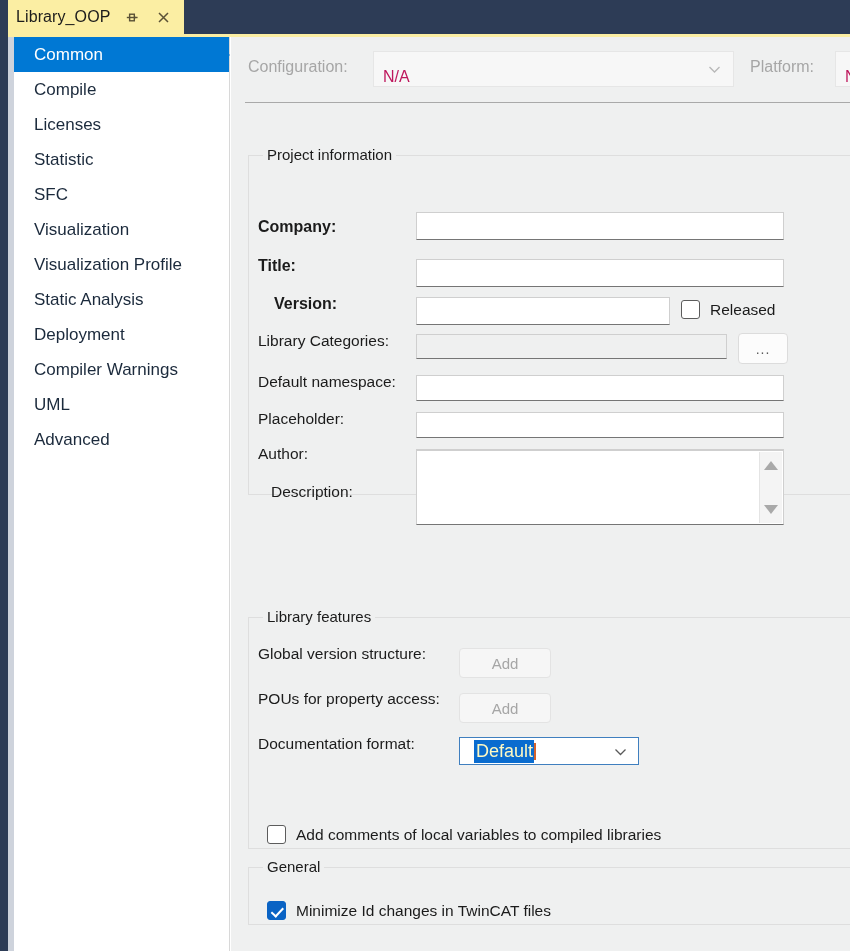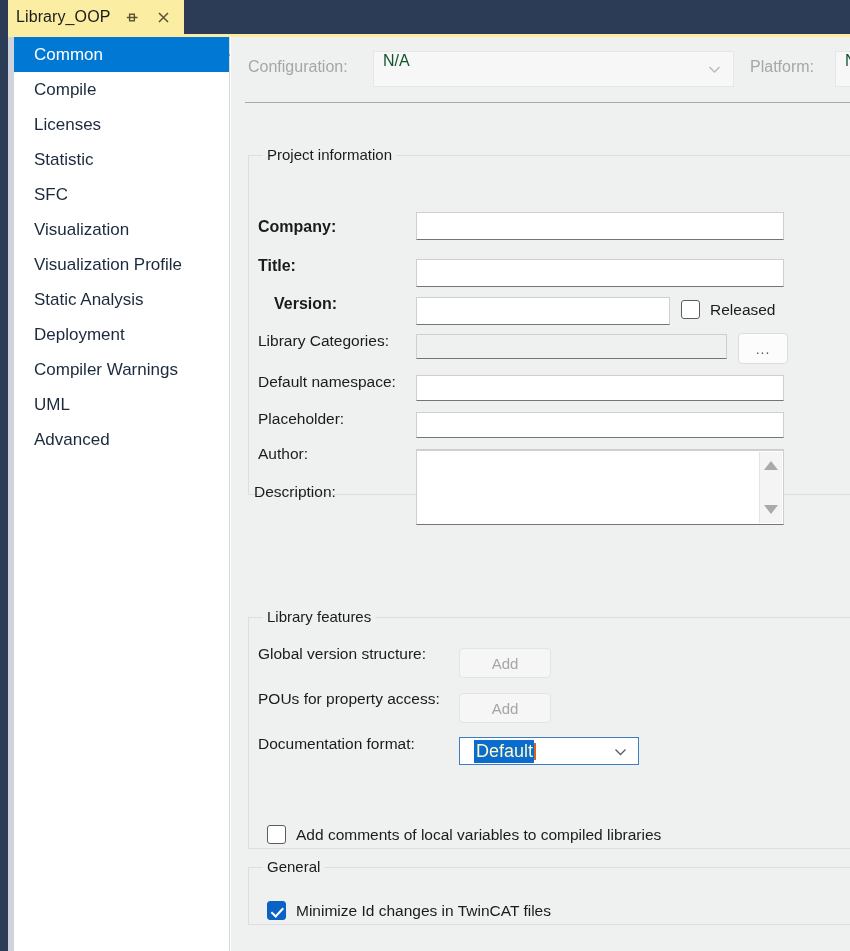--- a/index.html
+++ b/index.html
@@ -134,23 +134,23 @@
   }
   #cfg-label-configuration { left: 17px; top: 21px; }
   #cfg-label-platform { left: 519px; top: 21px; }
 
   .cfg-combo {
     position: absolute;
     background: #f7f7f7;
     border: 1px solid #e6e6e6;
     box-sizing: border-box;
     display: flex;
-    align-items: flex-start;
+    align-items: flex-end;
     font-size: 16px;
-    color: #14532d;
+    color: #be185d;
     padding-left: 9px;
     cursor: default;
   }
   #cfg-combo-configuration {
     left: 142px; top: 14px;
     width: 361px; height: 36px;
   }
   #cfg-combo-platform {
     left: 604px; top: 14px;
     width: 40px; height: 36px;
@@ -454,21 +454,21 @@
 
   <span class="f-label" style="left:27px; top:336px;">Default namespace:</span>
   <input class="f-input" style="left: 185px; top: 338px; width: 368px; height: 26px;" value="">
 
   <span class="f-label" style="left:27px; top:373px;">Placeholder:</span>
   <input class="f-input" style="left: 185px; top: 375px; width: 368px; height: 26px;" value="">
 
   <span class="f-label" style="left:27px; top:408px;">Author:</span>
   <input class="f-input" style="left: 185px; top: 412px; width: 368px; height: 26px;" value="">
 
-  <span class="f-label" style="left:23px; top:446px;">Description:</span>
+  <span class="f-label" style="left:40px; top:446px;">Description:</span>
   <div class="f-textarea" style="left:185px; top:413px; width:368px; height:75px;">
     <div class="ta-scroll">
       <span class="ta-arrow up"></span>
       <span class="ta-arrow down"></span>
     </div>
   </div>
 
   <div class="groupbox" id="gb-features">
     <span class="group-legend">Library features</span>
   </div>

